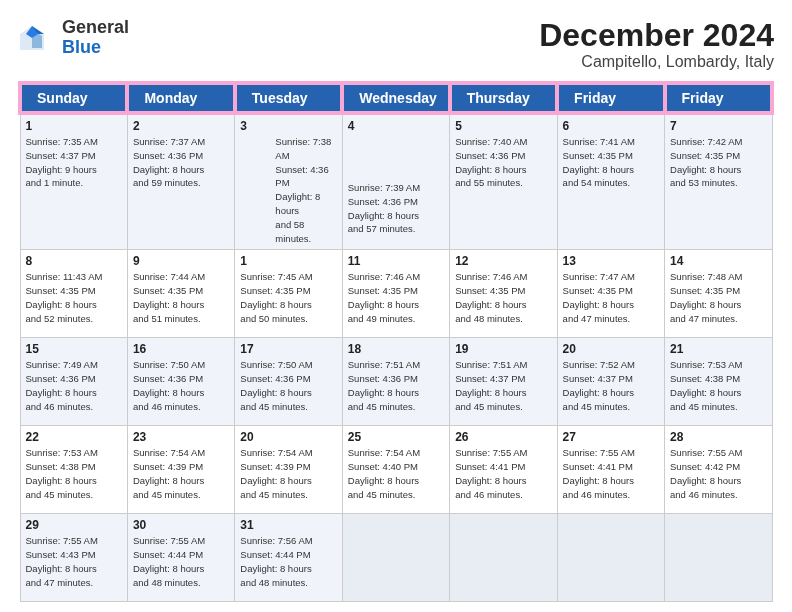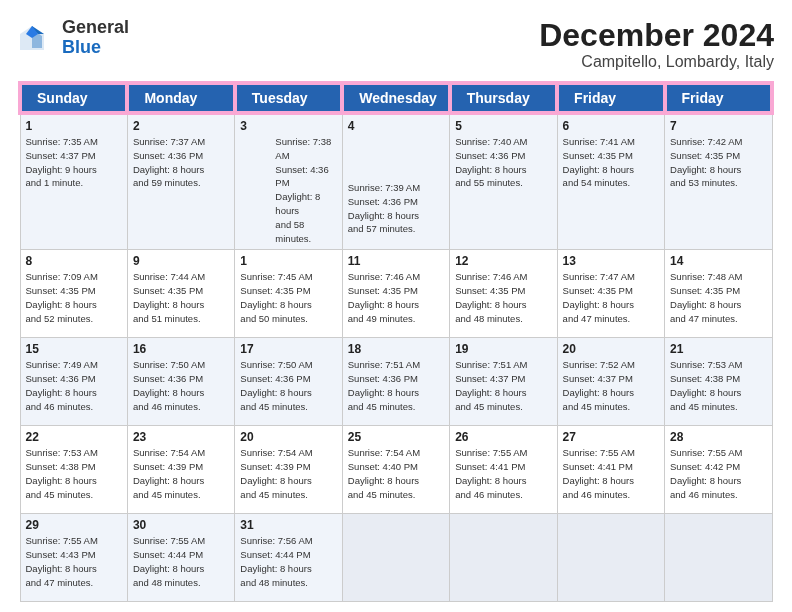--- a/index.html
+++ b/index.html
@@ -181,21 +181,21 @@
             <span class="day-num">7</span>
             <div class="day-info" style="white-space: pre-line;">Sunrise: 7:42 AM
 Sunset: 4:35 PM
 Daylight: 8 hours
 and 53 minutes.</div>
           </td>
         </tr>
         <tr>
           <td>
             <span class="day-num">8</span>
-            <div class="day-info" style="white-space: pre-line;">Sunrise: 7:09 AM
+            <div class="day-info" style="white-space: pre-line;">Sunrise: 11:43 AM
 Sunset: 4:35 PM
 Daylight: 8 hours
 and 52 minutes.</div>
           </td>
           <td>
             <span class="day-num">9</span>
             <div class="day-info" style="white-space: pre-line;">Sunrise: 7:44 AM
 Sunset: 4:35 PM
 Daylight: 8 hours
 and 51 minutes.</div>

